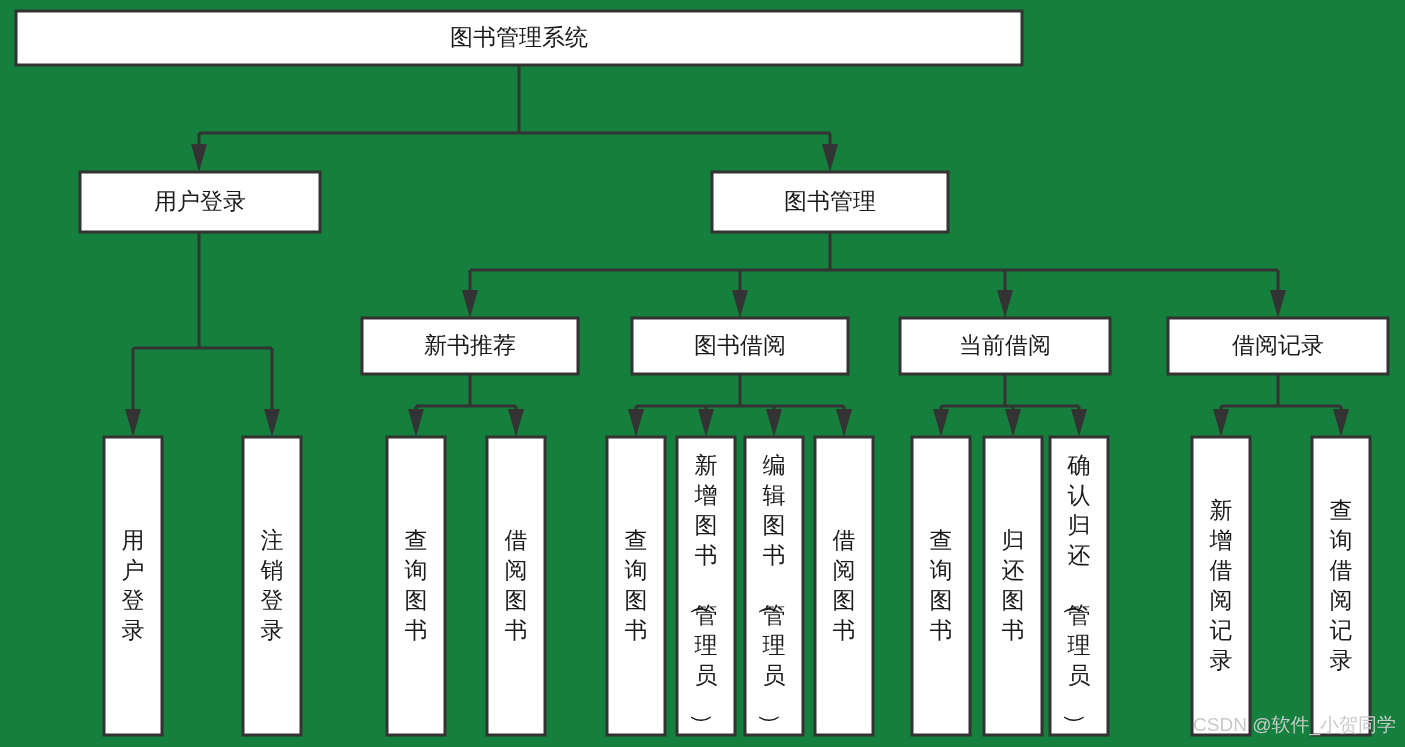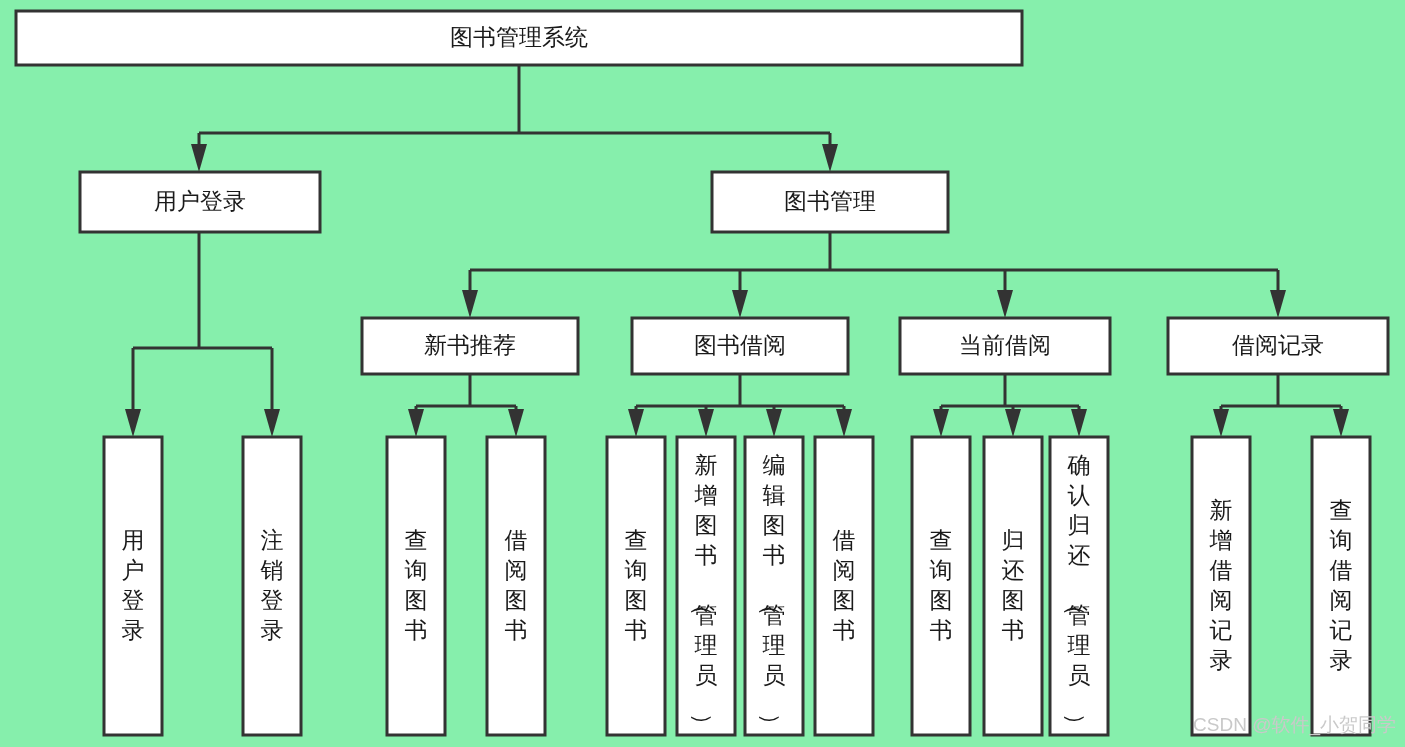--- a/index.html
+++ b/index.html
@@ -11,21 +11,21 @@
   body {
     width: 1405px;
     height: 747px;
     font-family: "Liberation Sans", "DejaVu Sans", sans-serif;
     overflow: hidden;
   }
   #diagram-root {
     position: relative;
     width: 1405px;
     height: 747px;
-    background: #86efac;
+    background: #15803d;
   }
   svg.diagram-canvas {
     display: block;
     width: 1405px;
     height: 747px;
   }
   .node-box {
     fill: #ffffff;
     stroke: #333333;
     stroke-width: 3;

